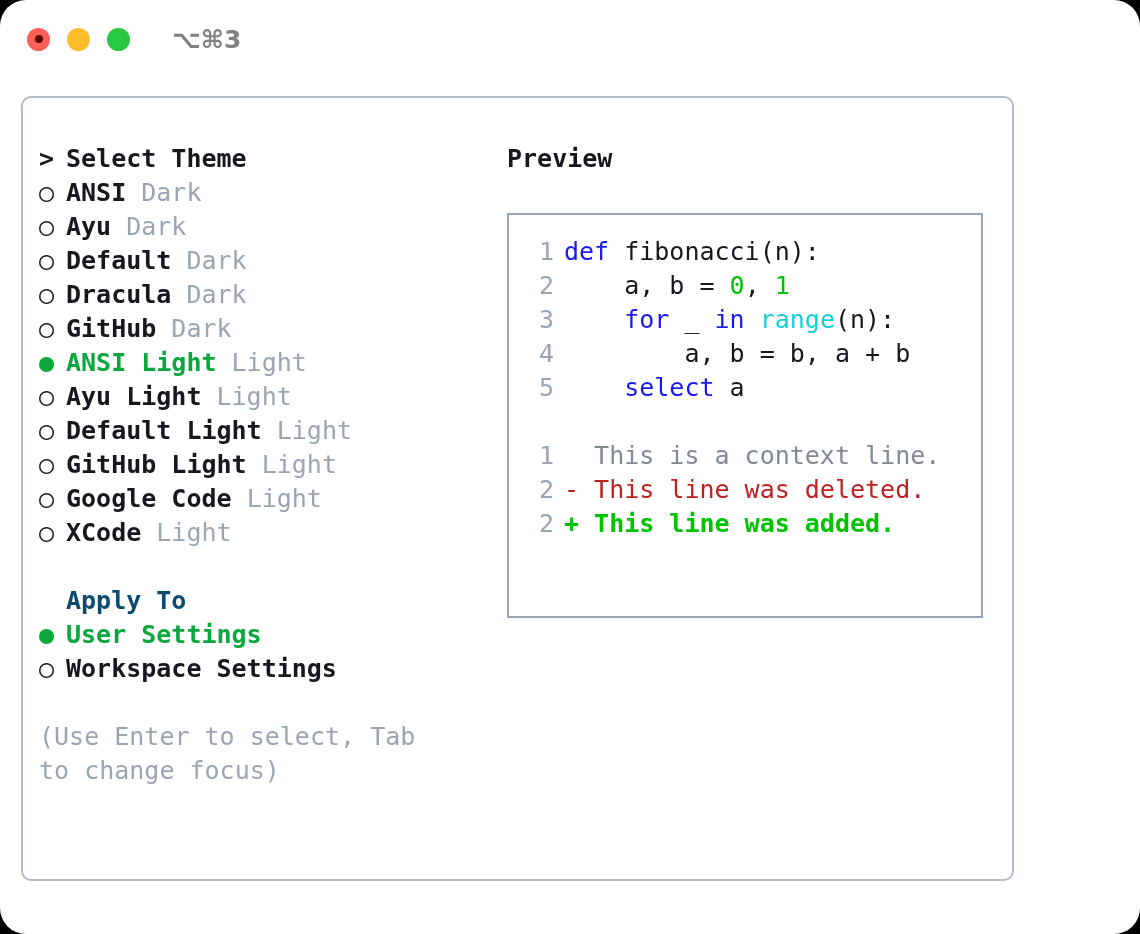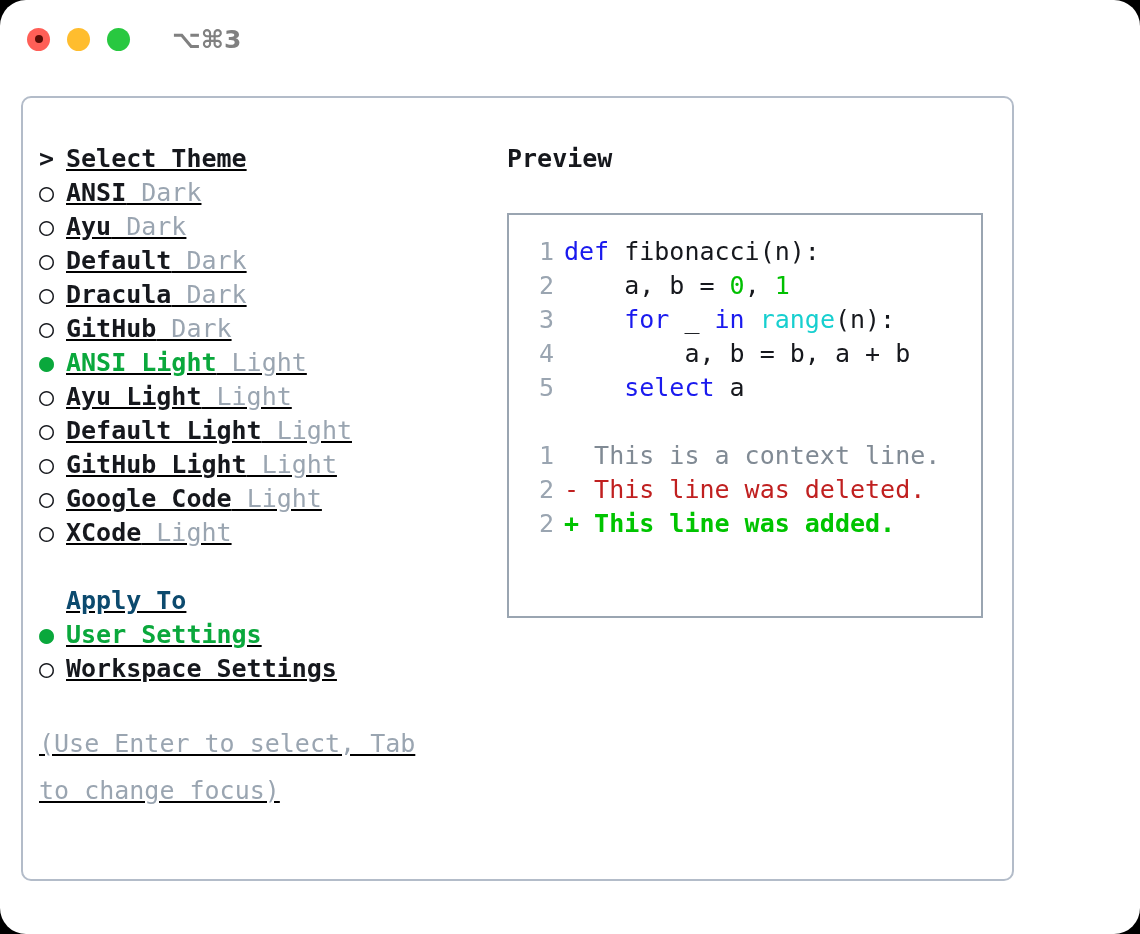--- a/index.html
+++ b/index.html
@@ -79,21 +79,20 @@
 
   #columns {
     display: flex;
     padding: 44px 0 0 0;
   }
 
   
   #left-col {
     width: 463px;
     padding-left: 16px;
-    text-decoration: underline;
   }
 
   .heading {
     font-size: 25px;
     font-weight: bold;
     color: #16181d;
     line-height: 34px;
     white-space: pre;
   }
 
@@ -125,21 +124,21 @@
     font-weight: bold;
     color: #0c4a6e;
     line-height: 34px;
     white-space: pre;
     padding-left: 27px;
   }
 
   #hint {
     margin-top: 34px;
     font-size: 25px;
-    line-height: 47px;
+    line-height: 34px;
     color: #9aa5b1;
     width: 420px;
   }
 
   
   #right-col {
     padding-left: 21px;
   }
 
   #preview-title {

